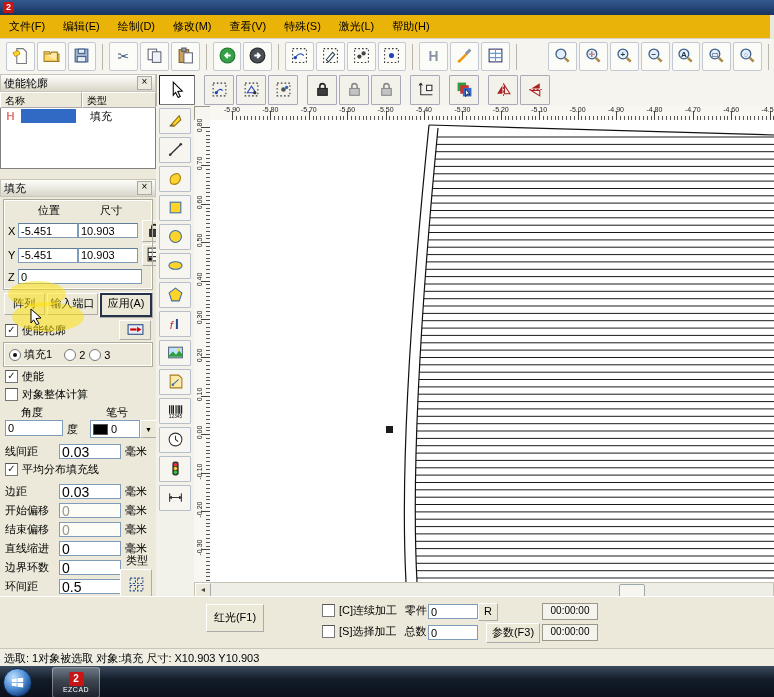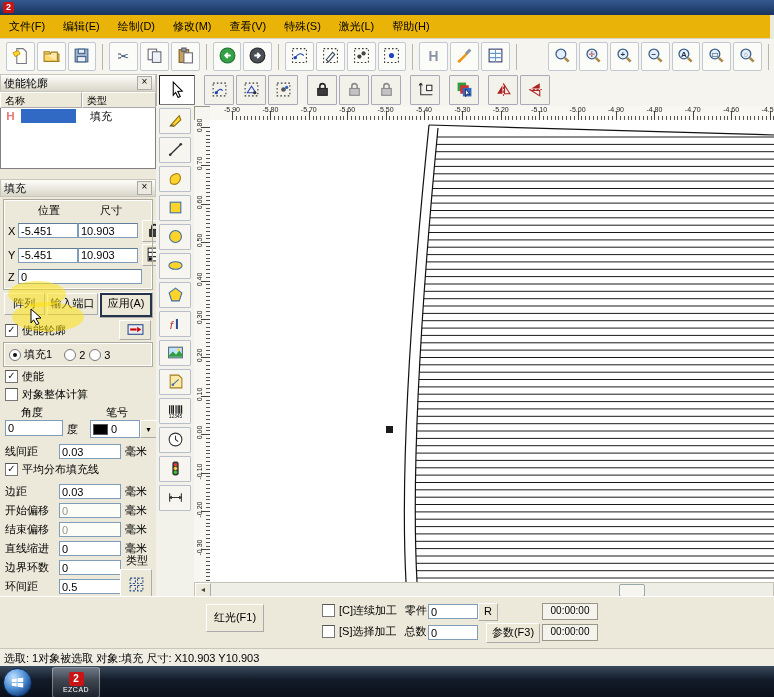--- a/index.html
+++ b/index.html
@@ -87,21 +87,21 @@
   .ap-col{display:flex;flex-direction:column}
   .ap-col input{width:52px;height:14px;border:1px solid #7f9db9;font-size:11px;padding:0 2px}
   .pen-select{display:flex;align-items:center;border:1px solid #7f9db9;background:#fff;height:16px;width:44px;padding:0 2px;gap:3px}
   .pen-swatch{width:13px;height:9px;background:#000;border:1px solid #555}
   .pen-drop{width:15px;height:16px;border:1px outset #fff;background:#ece9d8;font-size:7px;
     display:flex;align-items:center;justify-content:center}
   .unit{align-self:flex-end;margin:0 2px 1px 2px}
 
   .f-row{display:flex;align-items:flex-end;height:19px;padding:0 2px}
   .f-row .lbl{flex:1}
-  .f-row input{width:56px;height:13px;border:1px solid #7f9db9;font-size:11px;padding:0 2px}
+  .f-row input{width:56px;height:13px;border:1px solid #7f9db9;font-size:14px;padding:0 2px}
   .f-row input.dis{color:#9a988c;background:#fdfdf8}
   .f-row .un{width:26px;margin-left:4px}
   .del-row{display:flex;justify-content:center;margin-top:3px}
   .btn-del{width:100px;height:18px;line-height:16px}
   .indent{margin-left:16px}
   .rot-input{width:72px;height:15px;border:1px solid #7f9db9;font-size:11px;padding:0 2px;margin-left:12px}
 
   
   .toolcol{position:absolute;left:156px;top:106px;width:38px;bottom:49px;background:#f2f1ea;
     border-right:1px solid #c6c3b6;display:flex;flex-direction:column;align-items:center;padding-top:2px}

